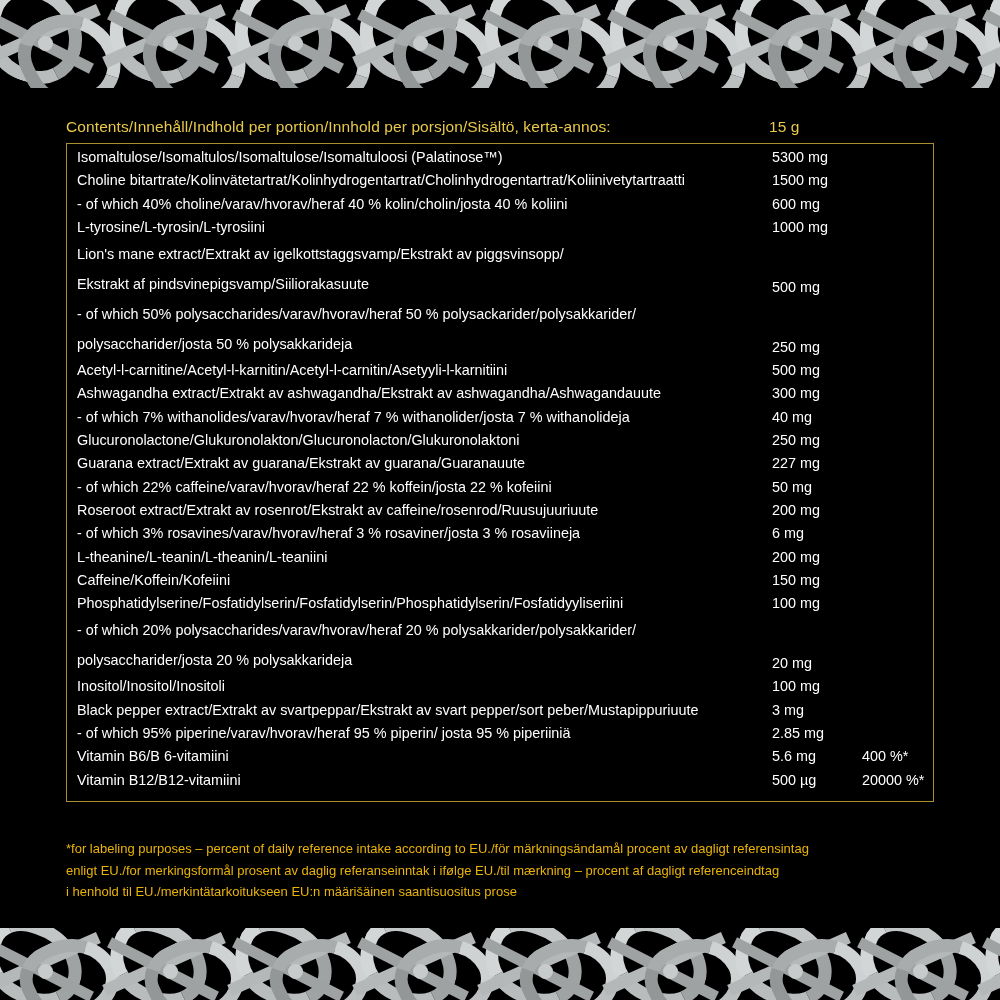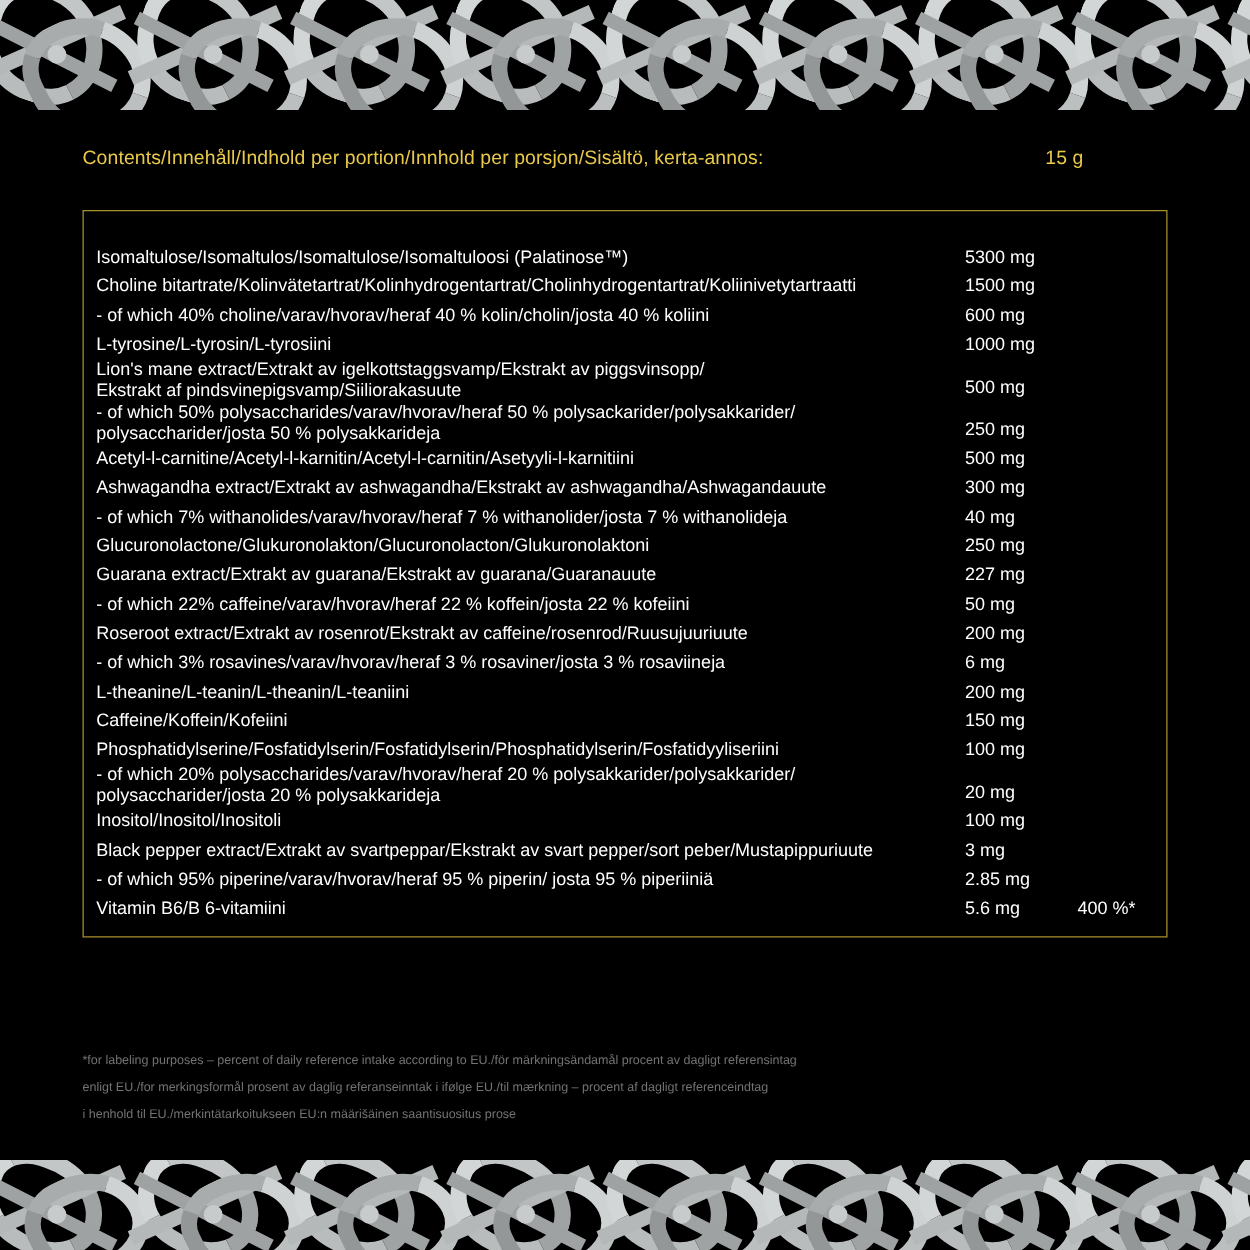--- a/index.html
+++ b/index.html
@@ -100,58 +100,57 @@
 
   .header-row {
     display: flex;
     align-items: flex-end;
     color: #e9c94a;
     font-size: 15.5px;
     letter-spacing: 0.1px;
     padding-bottom: 7px;
   }
   .header-title { flex: 0 0 703px; }
-  .header-serving { flex: 1; text-align: center; }
+  .header-serving { flex: 1; }
 
   .table-box {
     border: 1px solid #a98f2e;
-    padding: 26px 0 9px 0;
-    margin-top: 25px;
+    padding: 2px 0 9px 0;
   }
 
   .row {
     display: flex;
     align-items: baseline;
     font-size: 14.4px;
     line-height: 23.3px;
     color: #ffffff;
   }
   .row .name {
     flex: 0 0 695px;
     padding-left: 10px;
     white-space: pre-line;
   }
   .row .amount {
     flex: 0 0 90px;
   }
   .row .pct {
     flex: 1;
   }
-  .row.two-line .name { line-height: 17px; }
+  .row.two-line .name { line-height: 30px; }
   .row.two-line .amount,
   .row.two-line .pct { align-self: flex-end; }
 
   .footnote {
     position: absolute;
     left: 66px;
     top: 838px;
     width: 880px;
-    font-size: 10px;
+    font-size: 13px;
     line-height: 21.5px;
-    color: #737373;
+    color: #eab308;
     white-space: pre-line;
   }
 </style>
 </head>
 <body>
 
 <div class="page">
 
   <div class="band band-top">
     <div class="knot-row">
@@ -340,20 +339,25 @@
         <div class="amount">2.85 mg</div>
         <div class="pct"></div>
       </div>
 
       <div class="row">
         <div class="name">Vitamin B6/B 6-vitamiini</div>
         <div class="amount">5.6 mg</div>
         <div class="pct">400 %*</div>
       </div>
 
+      <div class="row">
+        <div class="name">Vitamin B12/B12-vitamiini</div>
+        <div class="amount">500 µg</div>
+        <div class="pct">20000 %*</div>
+      </div>
 
     </div>
   </div>
 
   <div class="footnote">*for labeling purposes – percent of daily reference intake according to EU./för märkningsändamål procent av dagligt referensintag
 enligt EU./for merkingsformål prosent av daglig referanseinntak i ifølge EU./til mærkning – procent af dagligt referenceindtag
 i henhold til EU./merkintätarkoitukseen EU:n määrišäinen saantisuositus prose</div>
 
   <div class="band band-bottom">
     <div class="knot-row">

